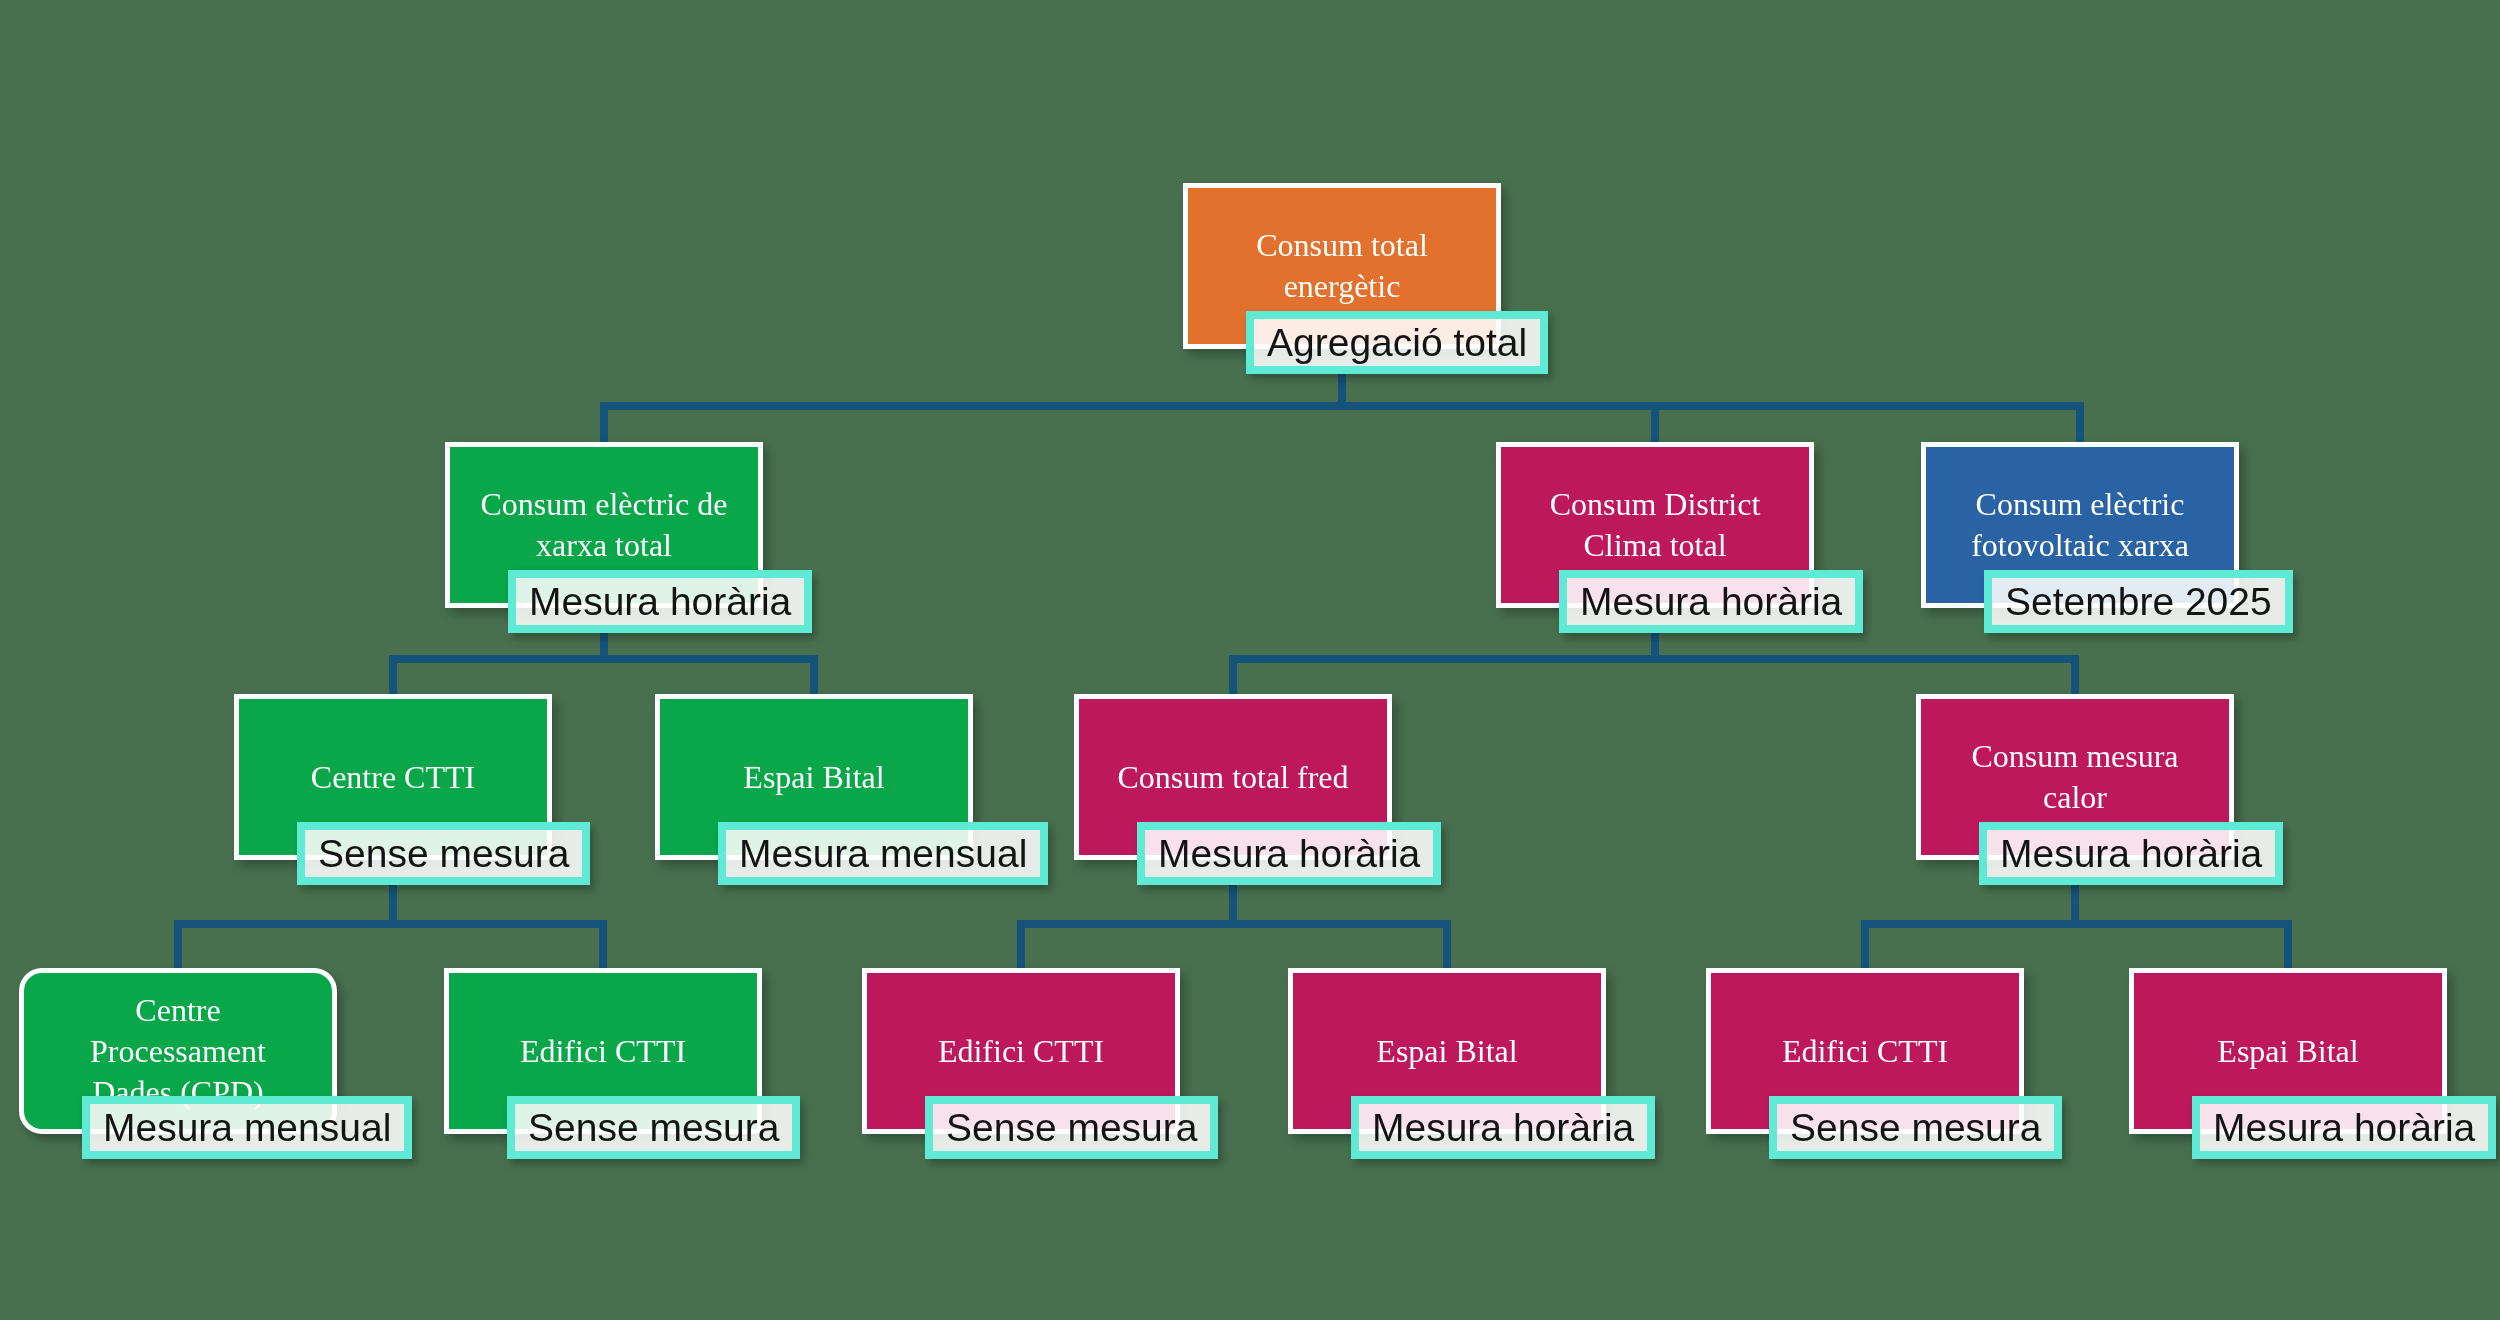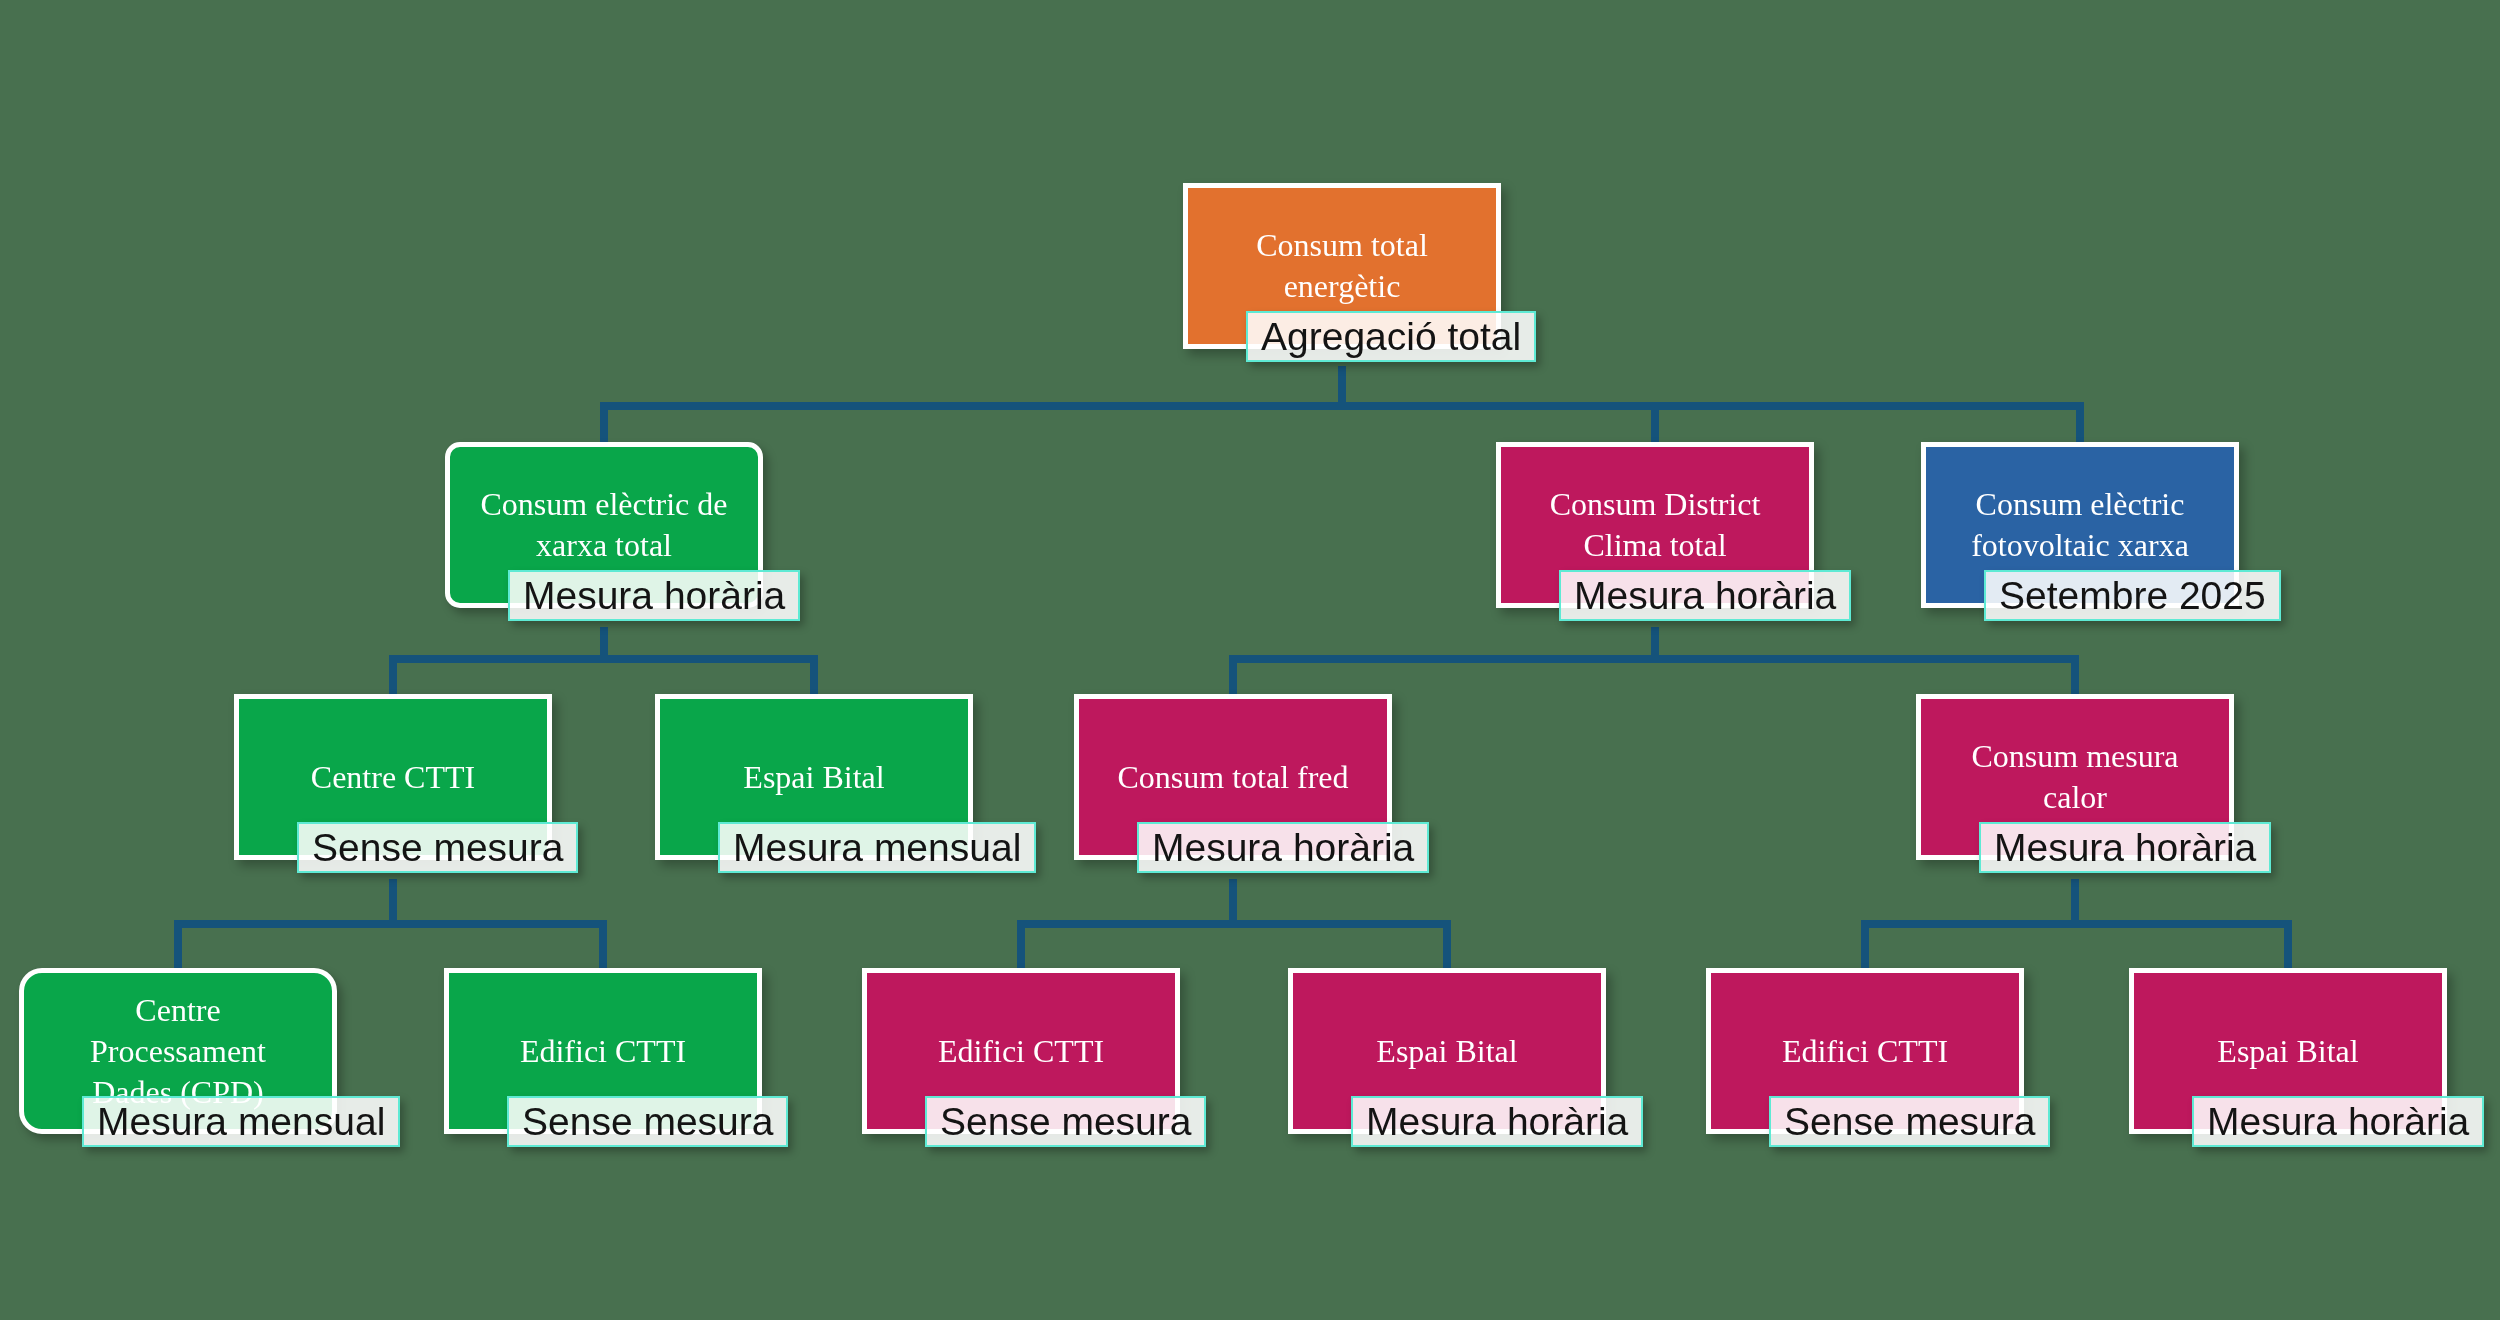--- a/index.html
+++ b/index.html
@@ -48,21 +48,21 @@
     font-size: 32px;
     line-height: 41px;
     font-weight: 400;
   }
 
   
   .node-tag {
     position: absolute;
     left: 58px;
     top: 123px;
-    border: 2px solid #5eead4;
+    border: 8px solid #5eead4;
     background: rgba(255,255,255,0.87);
     color: #141414;
     font-size: 39px;
     line-height: 47px;
     padding: 0 13px;
     white-space: nowrap;
     box-shadow: 4px 5px 8px rgba(0,0,0,0.28);
     z-index: 3;
   }
 </style>
@@ -102,21 +102,21 @@
   <div class="line" style="left:1861px; top:920px; width:8px; height:48px;"></div>
   <div class="line" style="left:2284px; top:920px; width:8px; height:48px;"></div>
 
   <div class="node orange" style="left:1183px; top:183px;">
     <div class="node-body">
         <div class="node-title">Consum total energètic</div>
       </div>
     <div class="node-tag">Agregació total</div>
   </div>
 
-  <div class="node green" style="left:445px; top:442px;border-radius:15px;">
+  <div class="node green" style="left:445px; top:442px;">
     <div class="node-body">
         <div class="node-title">Consum elèctric de xarxa total</div>
       </div>
     <div class="node-tag">Mesura horària</div>
   </div>
 
   <div class="node purple" style="left:1496px; top:442px;">
     <div class="node-body">
         <div class="node-title">Consum District Clima total</div>
       </div>

